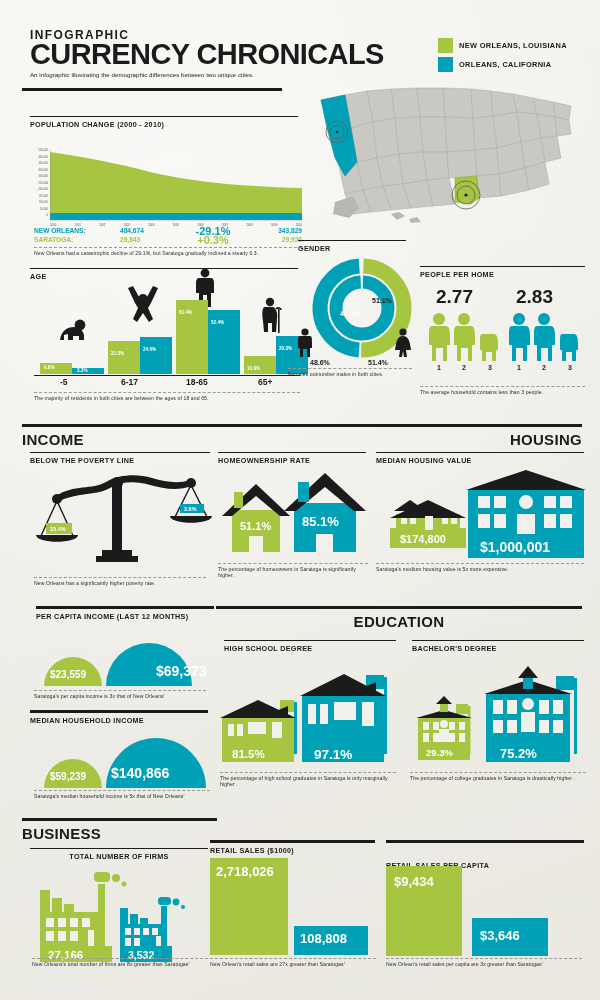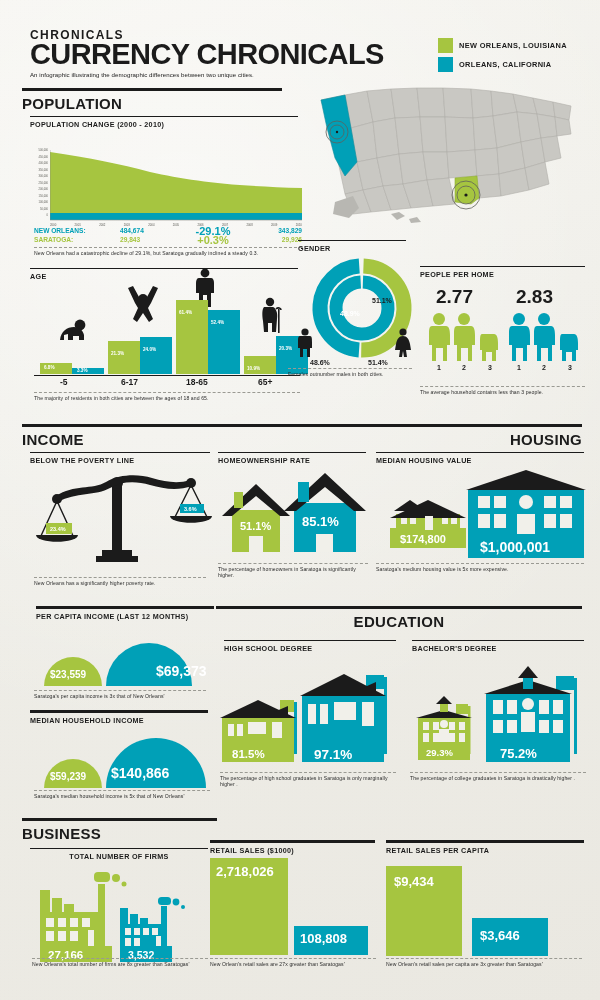--- a/index.html
+++ b/index.html
@@ -58,21 +58,21 @@
 
   svg { display:block; }
 </style>
 </head>
 <body>
 
 <div class="page">
   <div class="grain"></div>
 
   <div class="hdr">
-    <div class="l1">CHRONICALS</div>
+    <div class="l1">INFOGRAPHIC</div>
     <div class="l2">CURRENCY CHRONICALS</div>
     <div class="l3">An infographic illustrating the demographic differences between two unique cities.</div>
   </div>
 
   <div class="legend">
     <div class="row">
       <span class="sw" style="background:#a6c540"></span>
       <span class="lb">NEW ORLEANS, LOUISIANA</span>
     </div>
     <div class="row">
@@ -142,21 +142,20 @@
         <circle cx="161" cy="133" r="14" fill="none" stroke="#5f5f5a" stroke-width="0.8"></circle>
         <circle cx="161" cy="133" r="9" fill="none" stroke="#5f5f5a" stroke-width="0.8"></circle>
         <circle cx="161" cy="133" r="5" fill="#a6c540"></circle>
         <circle cx="161" cy="133" r="1.6" fill="#1b1b1b"></circle>
       </g>
     </svg>
   </div>
 
   <div style="position:absolute;left:22px;top:88px;width:260px;">
     <div class="rule"></div>
-    <div class="sec-title" style="margin-top:4px;">POPULATION</div>
   </div>
 
   <div style="position:absolute;left:30px;top:116px;width:272px;">
     <div class="rule-thin" style="width:268px;"></div>
     <div class="sub-title" style="margin-top:3px;">POPULATION CHANGE (2000 - 2010)</div>
   </div>
 
   <div class="chart-wrap" style="top:132px;">
     <div class="yaxis" id="yaxis">
         <div class="ytick" style="height: 6.54545px;">500,000</div>
@@ -638,21 +637,21 @@
     <div style="position:absolute;left:84px;top:68px;width:74px;height:29px;background:#00a0b7;"></div>
     <span style="position:absolute;left:90px;top:73px;font-size:13px;font-weight:bold;color:#fff;">108,808</span>
   </div>
   <div style="position:absolute;left:210px;top:958px;width:166px;">
     <div class="dash"></div>
     <div class="cap" style="margin-top:2px;">New Orlean's retail sales are 27x greater than Saratogas'</div>
   </div>
 
   <div style="position:absolute;left:386px;top:840px;width:198px;">
     <div class="rule"></div>
-    <div class="sub-title" style="margin-top:3px;">RETAIL SALES PER CAPITA</div>
+    <div class="sub-title" style="margin-top:18px;">RETAIL SALES PER CAPITA</div>
   </div>
   <div style="position:absolute;left:386px;top:866px;width:198px;height:92px;">
     <div style="position:absolute;left:0;top:0;width:76px;height:90px;background:#a6c540;"></div>
     <span style="position:absolute;left:8px;top:8px;font-size:13px;font-weight:bold;color:#fff;">$9,434</span>
     <div style="position:absolute;left:86px;top:52px;width:76px;height:38px;background:#00a0b7;"></div>
     <span style="position:absolute;left:94px;top:62px;font-size:13px;font-weight:bold;color:#fff;">$3,646</span>
   </div>
   <div style="position:absolute;left:386px;top:958px;width:196px;">
     <div class="dash"></div>
     <div class="cap" style="margin-top:2px;">New Orlean's retail sales per capita are 3x greater than Saratogas'</div>

